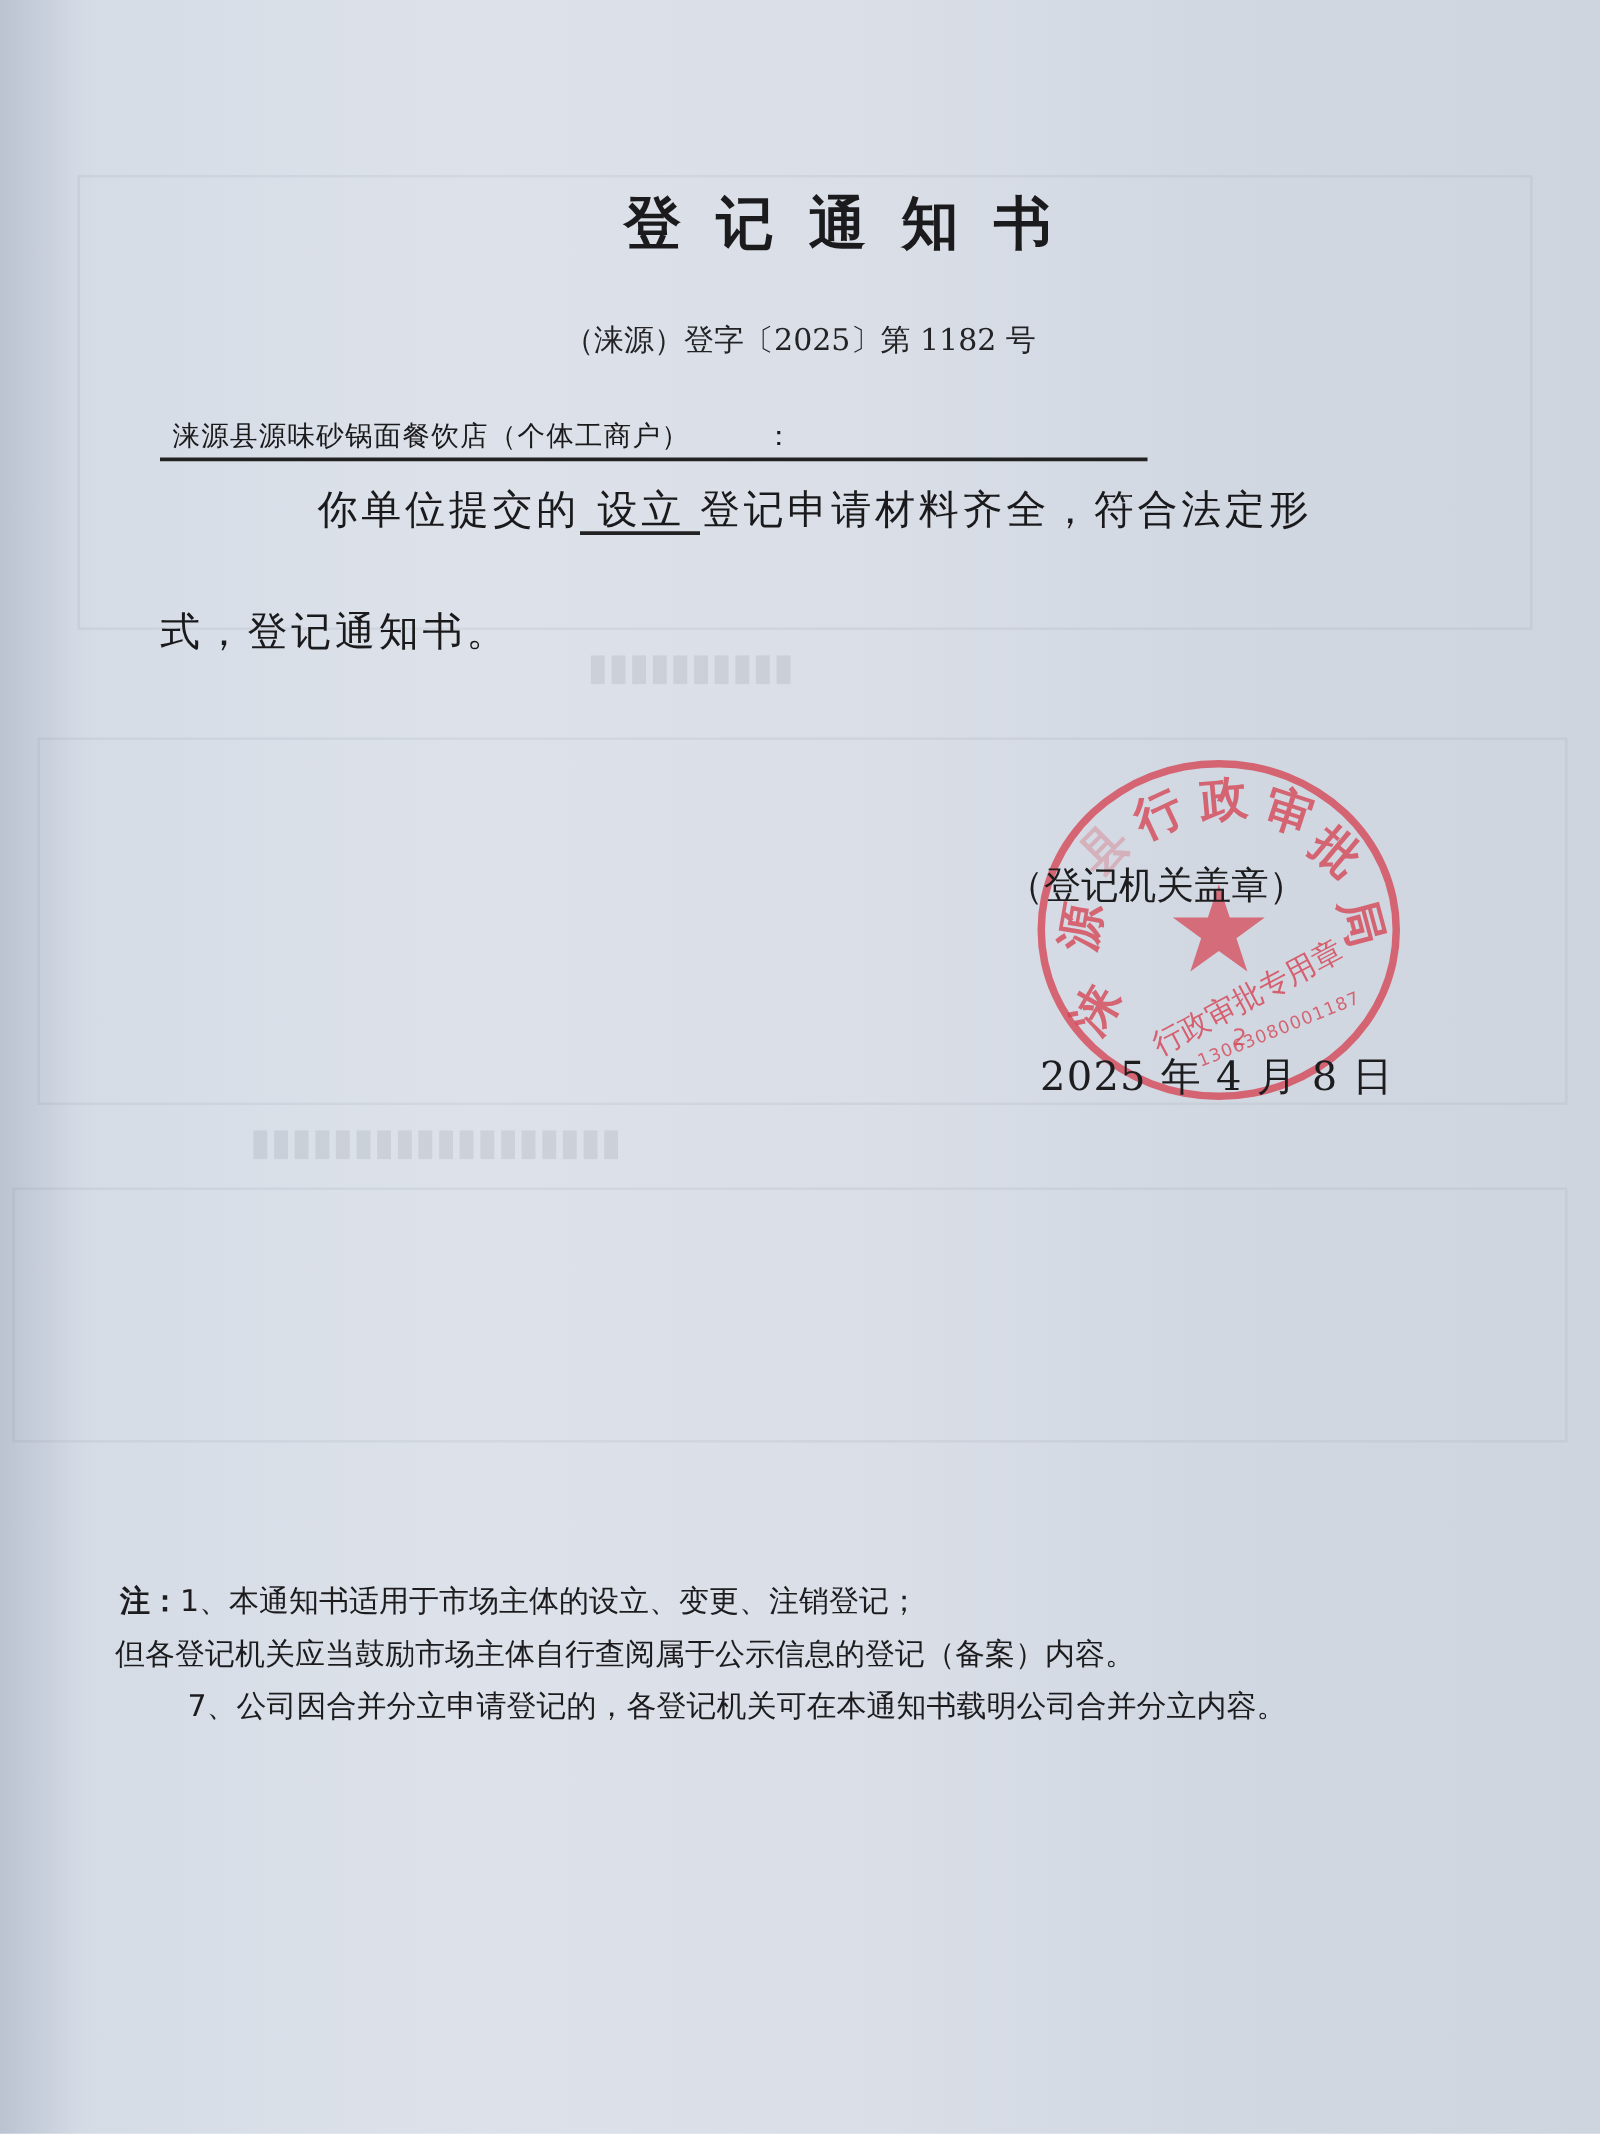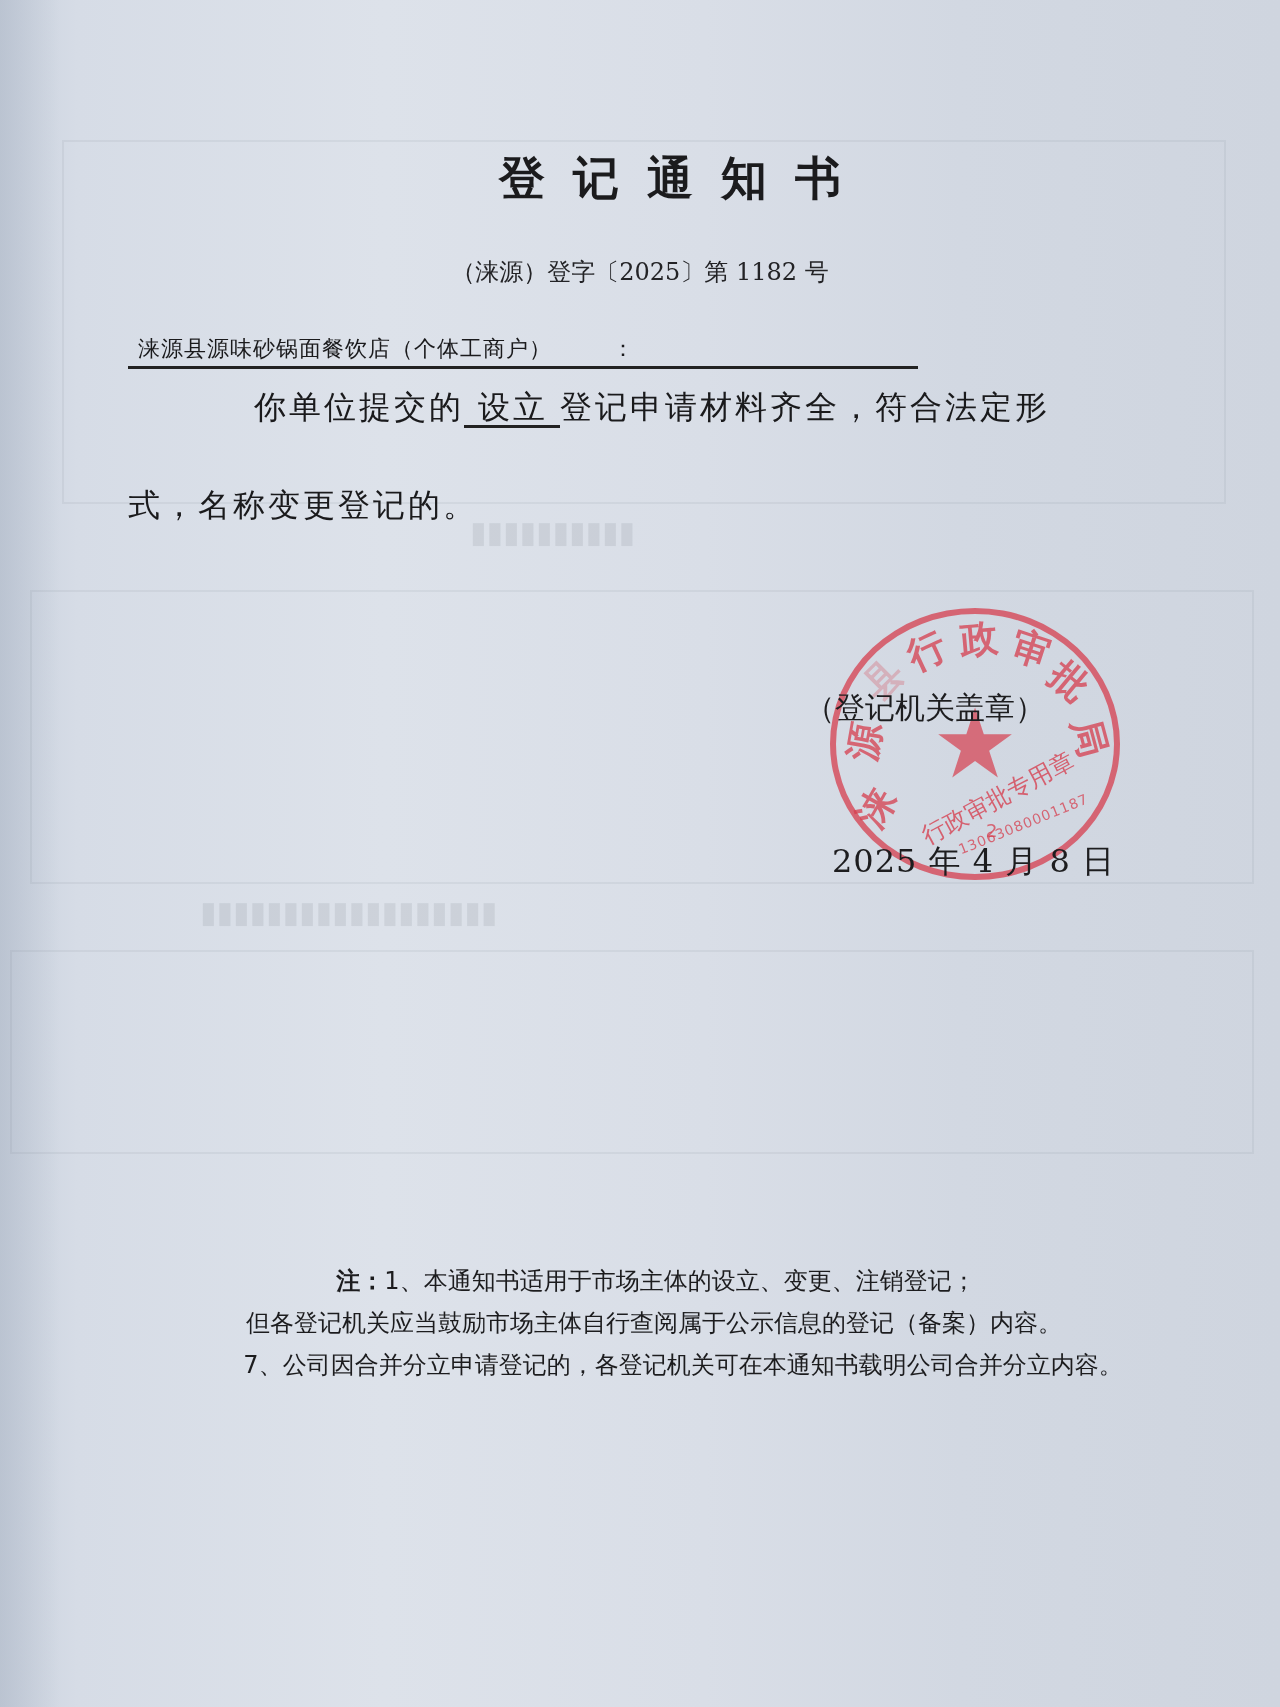--- a/index.html
+++ b/index.html
@@ -173,21 +173,21 @@
     .notes {
       position: absolute;
       left: 96px;
       top: 1260px;
       width: 1120px;
       font-family: "DejaVu Sans", sans-serif;
       font-size: 24px;
       line-height: 42px;
       color: #1c1c1e;
     }
-    .notes .note-line { white-space: nowrap; text-align: center; }
+    .notes .note-line { white-space: nowrap; }
     .notes .indent { padding-left: 54px; }
     .notes .label { font-weight: bold; }
   </style>
 </head>
 <body>
 
 <div class="page">
 
   <div class="shadow-band"></div>
 
@@ -202,21 +202,21 @@
   <div class="docnum">（涞源）登字〔2025〕第 1182 号</div>
 
   <div class="recipient">
     <span>涞源县源味砂锅面餐饮店（个体工商户）</span><span class="colon">：</span>
   </div>
 
   <div class="body-line1">
     <span>你单位提交的</span><span class="blank">设立</span><span>登记申请材料齐全，符合法定形</span>
   </div>
 
-  <div class="body-line2">式，名称变更登记的。</div>
+  <div class="body-line2">式，登记通知书。</div>
 
   <div class="stamp">
     <span class="arc-char" style="left:22px; top:168px; transform:rotate(-60deg);">涞</span>
     <span class="arc-char" style="left:10px; top:102px; transform:rotate(-80deg);">源</span>
     <span class="arc-char" style="left:28px; top:40px; transform:rotate(-45deg); opacity:0.35;">县</span>
     <span class="arc-char" style="left:72px; top:12px; transform:rotate(-25deg);">行</span>
     <span class="arc-char" style="left:124px; top:0px; transform:rotate(-5deg);">政</span>
     <span class="arc-char" style="left:176px; top:10px; transform:rotate(18deg);">审</span>
     <span class="arc-char" style="left:214px; top:42px; transform:rotate(40deg);">批</span>
     <span class="arc-char" style="left:234px; top:98px; transform:rotate(75deg);">局</span>

